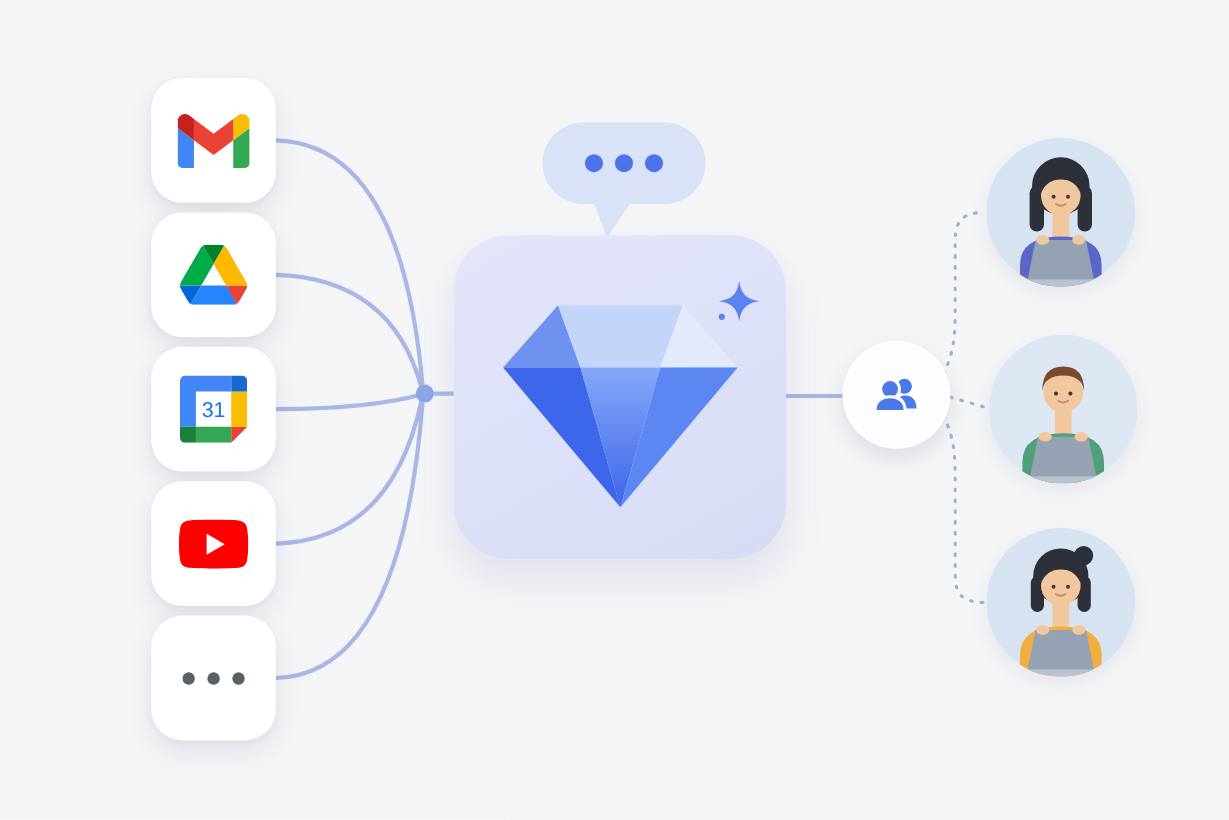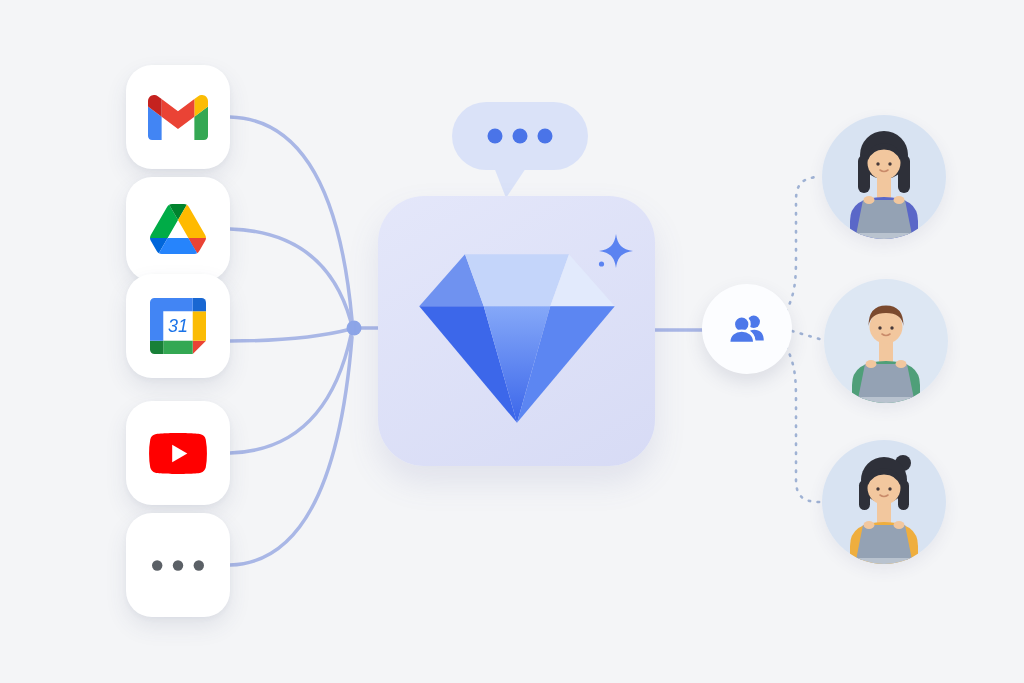--- a/index.html
+++ b/index.html
@@ -7,21 +7,21 @@
   body { font-family: "Liberation Sans", sans-serif; background: #ffffff; }
   .canvas { position: relative; width: 1024px; height: 683px; background: #f4f5f7; overflow: hidden; }
   .connectors { position: absolute; left: 0; top: 0; width: 1024px; height: 683px; }
   .app-card {
     position: absolute; width: 104px; height: 104px; background: #ffffff;
     border-radius: 26px; display: flex; align-items: center; justify-content: center;
     box-shadow: 0 10px 22px rgba(60,70,110,0.10), 0 2px 5px rgba(60,70,110,0.05);
   }
   .card-gmail    { left: 126px; top: 65px;  }
   .card-drive    { left: 126px; top: 177px; }
-  .card-calendar { left: 126px; top: 274px; font-style: italic; }
+  .card-calendar { left: 126px; top: 289px; }
   .card-youtube  { left: 126px; top: 401px; }
   .card-more     { left: 126px; top: 513px; }
   .center-box {
     position: absolute; left: 378px; top: 196px; width: 277px; height: 270px;
     border-radius: 46px; background: linear-gradient(150deg, #e4e7fa 0%, #d7dbf5 100%);
     box-shadow: 0 16px 32px rgba(90,100,160,0.13);
     display: flex; align-items: center; justify-content: center;
   }
   .center-box svg.gem { margin-top: 12px; }
   .sparkle { position: absolute; left: 216px; top: 34px; }

